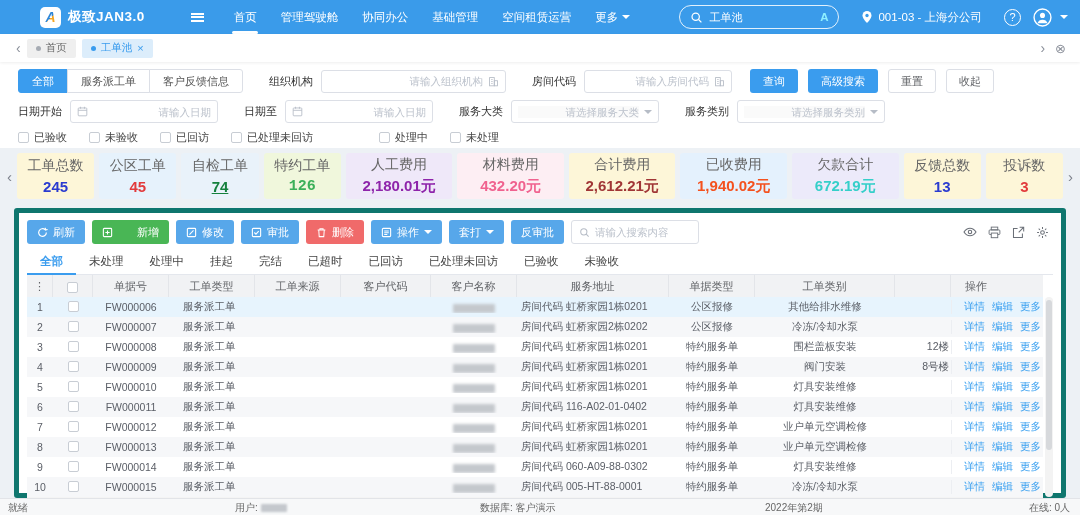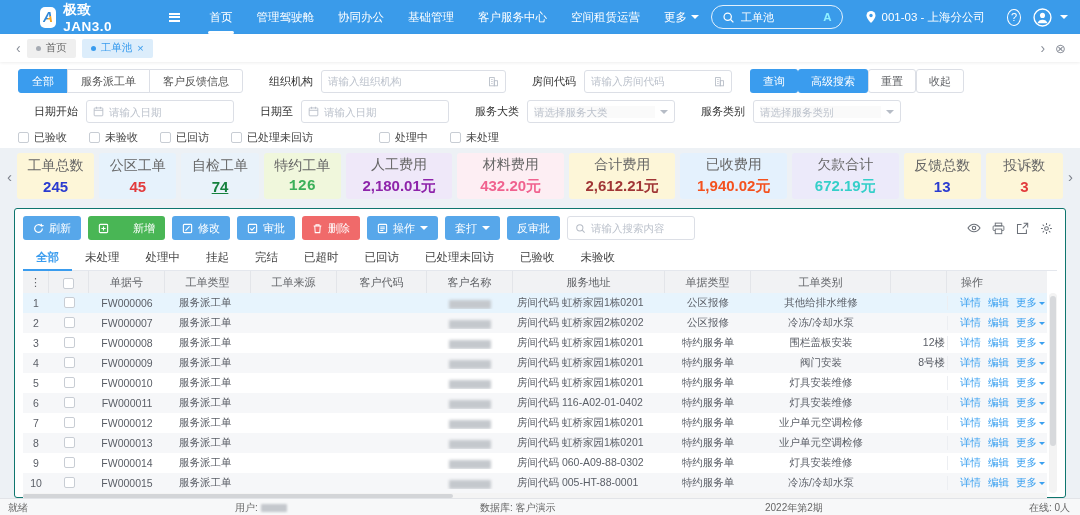--- a/index.html
+++ b/index.html
@@ -41,45 +41,45 @@
 
   
   .filter { background:#fff; padding:7px 18px 5px; height:86px; }
   .frow { display:flex; align-items:center; margin-bottom:7px; }
   .seg { display:flex; }
   .seg-btn { height:24px; padding:0 13px; background:#fff; border:1px solid #dcdfe6; color:#555; font-size:11px; cursor:pointer; margin-left:-1px; font-family:inherit; }
   .seg-btn:first-child { border-radius:3px 0 0 3px; margin-left:0; }
   .seg-btn:last-child { border-radius:0 3px 3px 0; }
   .seg-btn.active { background:#3a9cee; border-color:#3a9cee; color:#fff; }
   .flabel { font-weight:normal; color:#333; margin:0 8px 0 26px; white-space:nowrap; }
-  .flabel.first { margin-left:16px; }
+  .flabel.first { margin-left:0; }
   .finput { position:relative; display:flex; align-items:center; border:1px solid #dcdfe6; border-radius:3px; height:23px; background:#fff; padding:0 6px; gap:5px; color:#b6bcc6; }
-  .finput input { border:none; outline:none; flex:1; font-size:10.5px; font-family:inherit; color:#555; min-width:0; }
+  .finput input { border:none; outline:none; flex:1; font-size:10.5px; font-family:inherit; color:#555; min-width:0;text-align:right; }
   .finput input::placeholder { color:#bcc2cc; }
   .w185{width:185px} .w150{width:148px}
   .sel-caret { width:0;height:0;border:4px solid transparent;border-top-color:#b6bcc6;margin-top:4px; }
-  .btn { height:24px; padding:0 12px; border-radius:3px; font-size:11px; border:1px solid transparent; cursor:pointer; margin-left:0; font-family:inherit; }
+  .btn { height:24px; padding:0 12px; border-radius:3px; font-size:11px; border:1px solid transparent; cursor:pointer; margin-left:10px; font-family:inherit; }
   .btn.blue { background:#3a9cee; color:#fff; }
   .btn.plain { background:#fff; border-color:#dcdfe6; color:#606266; }
   .btn.query { margin-left:18px; }
   .ckb { display:flex; align-items:center; gap:5px; margin-right:22px; color:#444; cursor:pointer; }
   .cb { width:11px; height:11px; border:1px solid #c8cdd4; border-radius:2px; background:#fff; display:inline-block; }
   .checks > :nth-child(5) { margin-left:44px; }
 
   
   .stats { height:56px; display:flex; align-items:center; padding:0 2px; background:#edf1f5; }
   .st-arrow { color:#7d828c; font-size:15px; padding:0 5px; cursor:pointer; }
   .cards { flex:1; display:flex; gap:5px; }
   .card { flex:1; height:46px; border-radius:3px; display:flex; flex-direction:column; align-items:center; justify-content:center; gap:3px; }
   .cards > :nth-child(n+5):nth-child(-n+9) { flex:1.38; }
   .card-label { font-size:14px; color:#666; }
   .card-value { font-size:15px; font-weight:bold; }
 
   
-  .main { margin:4px 14px 0; height:290px; background:#fff; border:1px solid #0f766e; border-radius:3px; padding:6px 8px 0; }
+  .main { margin:4px 14px 0; height:290px; background:#fff; border:5px solid #0f766e; border-radius:3px; padding:6px 8px 0; }
   .toolbar { display:flex; align-items:center; height:26px; gap:7px; }
   .tbtn { height:24px; padding:0 10px; border:none; border-radius:3px; color:#fff; font-size:11px; display:flex; align-items:center; gap:5px; cursor:pointer; font-family:inherit; }
   .tbtn.blue { background:#57a7ea; }
   .tbtn.green { background:#49b655;gap:24px; }
   .tbtn.red { background:#f06a6a; }
   .tsearch { display:flex; align-items:center; gap:5px; border:1px solid #dcdfe6; border-radius:3px; height:24px; width:128px; padding:0 7px; color:#b6bcc6; }
   .tsearch input { border:none; outline:none; width:100%; font-size:10.5px; font-family:inherit; }
   .tsearch input::placeholder { color:#bcc2cc; }
   .ticons { margin-left:auto; display:flex; align-items:center; gap:11px; color:#6b7078; padding-right:4px; }
   .ticons .ic { cursor:pointer; }
@@ -133,24 +133,20 @@
       <div class="nav-item">
       <span>管理驾驶舱</span>
 
     </div>
       <div class="nav-item">
       <span>协同办公</span>
 
     </div>
       <div class="nav-item">
       <span>基础管理</span>
-
-    </div>
-      <div class="nav-item">
-      <span>客户服务中心</span>
 
     </div>
       <div class="nav-item">
       <span>空间租赁运营</span>
 
     </div>
       <div class="nav-item">
       <span>更多</span>
       <span class="caret"></span>
     </div>

